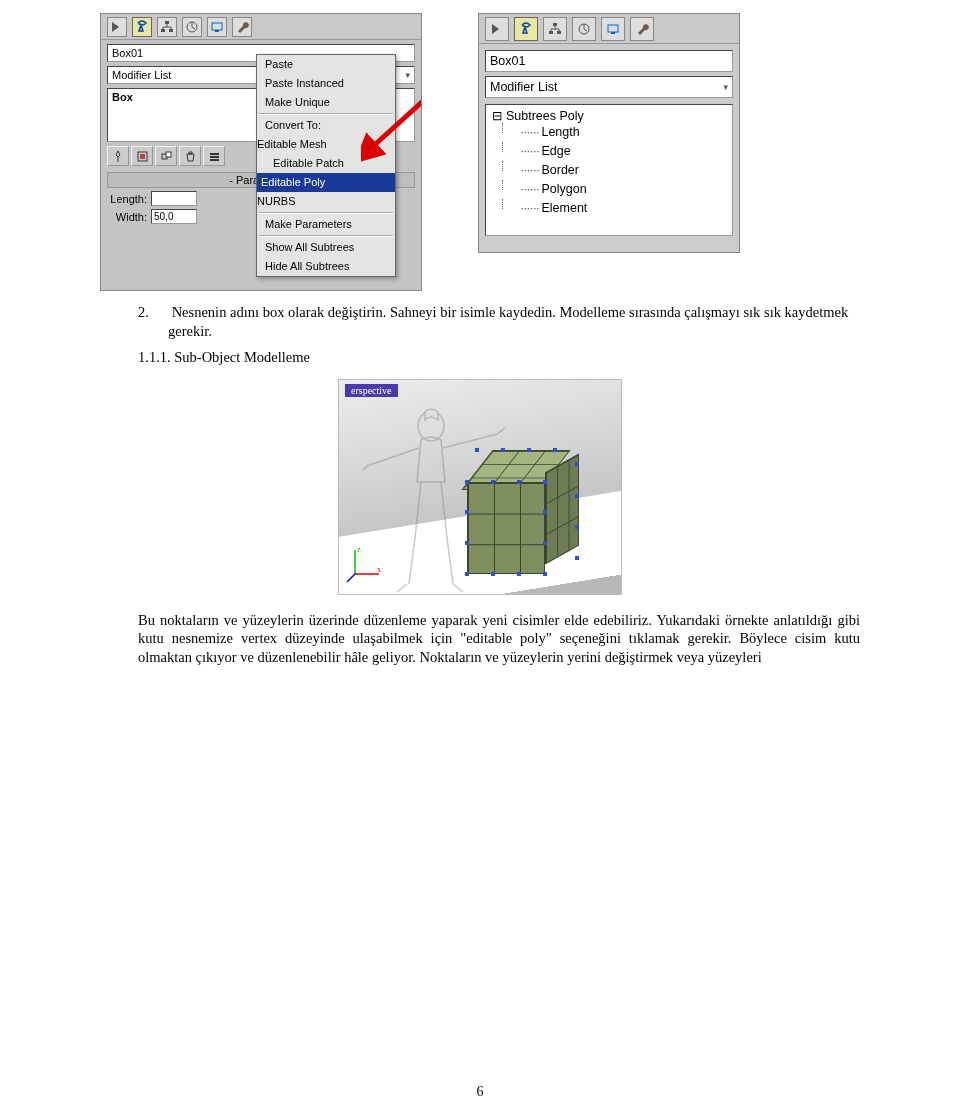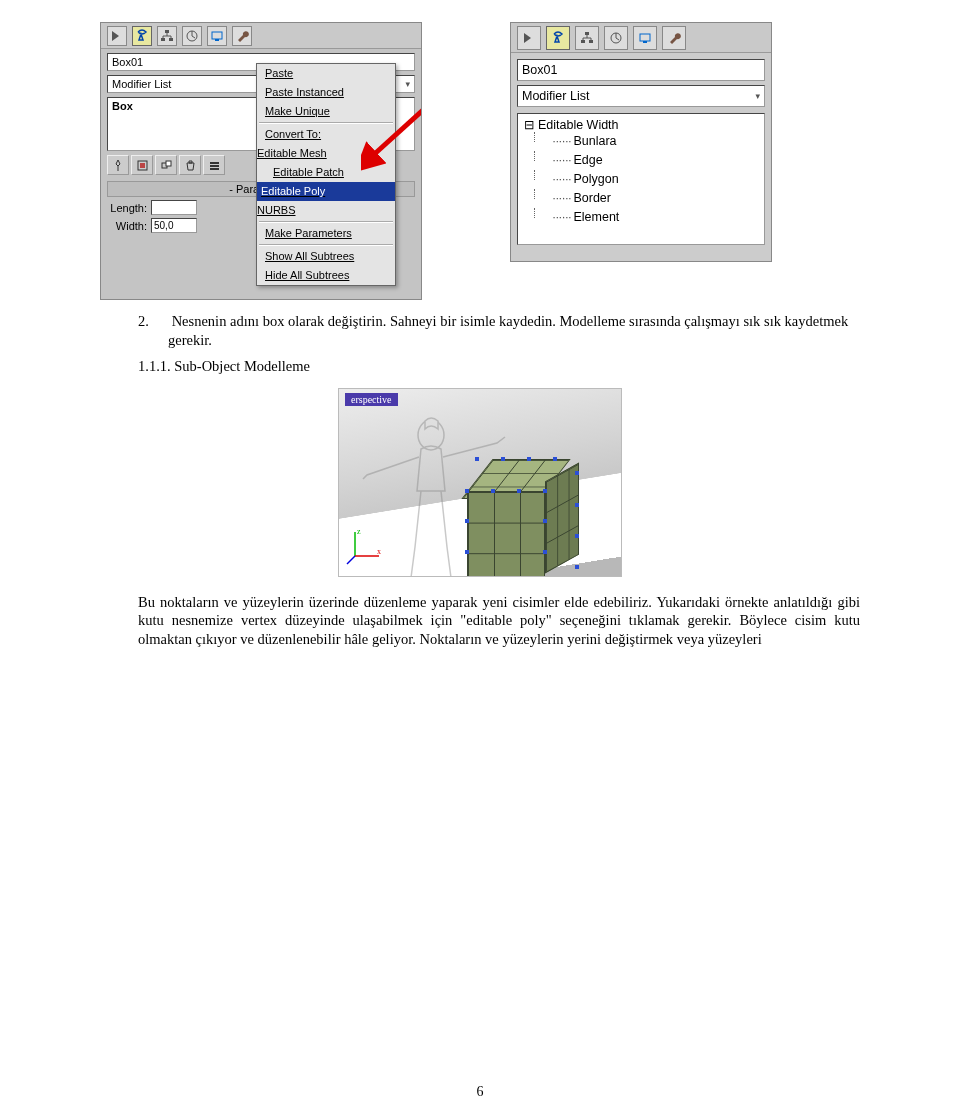--- a/index.html
+++ b/index.html
@@ -9,22 +9,22 @@
     background: #fff;
     font-family: "Times New Roman", Times, serif;
     font-size: 14.5px;
     color: #000;
     position: relative;
     padding: 0 100px;
   }
 
   .figures-row {
     display: flex;
-    gap: 88px;
-    margin-top: 22px;
+    gap: 56px;
+    margin-top: 13px;
     margin-bottom: 12px;
     align-items: flex-start;
   }
 
   
   .panel-left {
     width: 322px;
     height: 278px;
     background: #c4c4c4;
     border: 1px solid #888;
@@ -116,21 +116,20 @@
 
   .context-menu {
     position: absolute;
     left: 155px; top: 40px;
     width: 140px;
     background: #e4e4e4;
     border: 1px solid #666;
     font-size: 11px;
     box-shadow: 2px 2px 4px rgba(0,0,0,0.3);
     z-index: 5;
-    text-decoration: underline;
   }
   .context-menu .mi {
     padding: 2px 8px;
     line-height: 15px;
     white-space: nowrap;
   }
   .context-menu .sep {
     border-top: 1px solid #aaa;
     border-bottom: 1px solid #fff;
     margin: 1px 2px;
@@ -196,21 +195,21 @@
   }
   .body-text p { margin-bottom: 8px; }
   .num-para { padding-left: 66px; }
   .num-para .num { display: inline-block; margin-left: -30px; width: 30px; }
   .sec-head { margin-left: 36px; font-weight: normal; margin-top: 2px; margin-bottom: 4px; }
   .sec-sub { margin-left: 36px; padding-right: 0; text-align: justify; }
 
   
   .viewport-fig {
     width: 284px;
-    height: 189px;
+    height: 216px;
     margin: 12px auto 16px auto;
     background: linear-gradient(170deg, #ededed 0%, #d4d4d4 40%, #b8b8b8 80%);
     position: relative;
     overflow: hidden;
     border: 1px solid #bbb;
   }
   .vp-label {
     position: absolute; left: 6px; top: 4px;
     background: #4a3aaa; color: #fff;
     font: 10px Tahoma; padding: 1px 6px;
@@ -413,25 +412,25 @@
           <svg viewBox="0 0 14 14">
             <path d="M3 11 L8 6 A3 3 0 1 1 10 8 L5 13 Z" fill="#754"></path>
           </svg>
         </span>
     </div>
     <div class="obj-name">Box01</div>
     <div class="mod-list">
         <span>Modifier List</span>
       </div>
     <div class="stack2">
-      <div class="main">⊟ Editable Width</div>
-      <div class="sub"><span>Bunlara</span></div>
+      <div class="main">⊟ Subtrees Poly</div>
+      <div class="sub"><span>Length</span></div>
       <div class="sub"><span>Edge</span></div>
+      <div class="sub"><span>Border</span></div>
       <div class="sub"><span>Polygon</span></div>
-      <div class="sub"><span>Border</span></div>
       <div class="sub"><span>Element</span></div>
     </div>
   </div>
 </div>
 
 <div class="body-text">
   <p class="num-para">
     <span class="num">2.</span>
     <span>Nesnenin adını box olarak değiştirin. Sahneyi bir isimle kaydedin. Modelleme sırasında çalışmayı sık sık kaydetmek gerekir.</span>
   </p>

